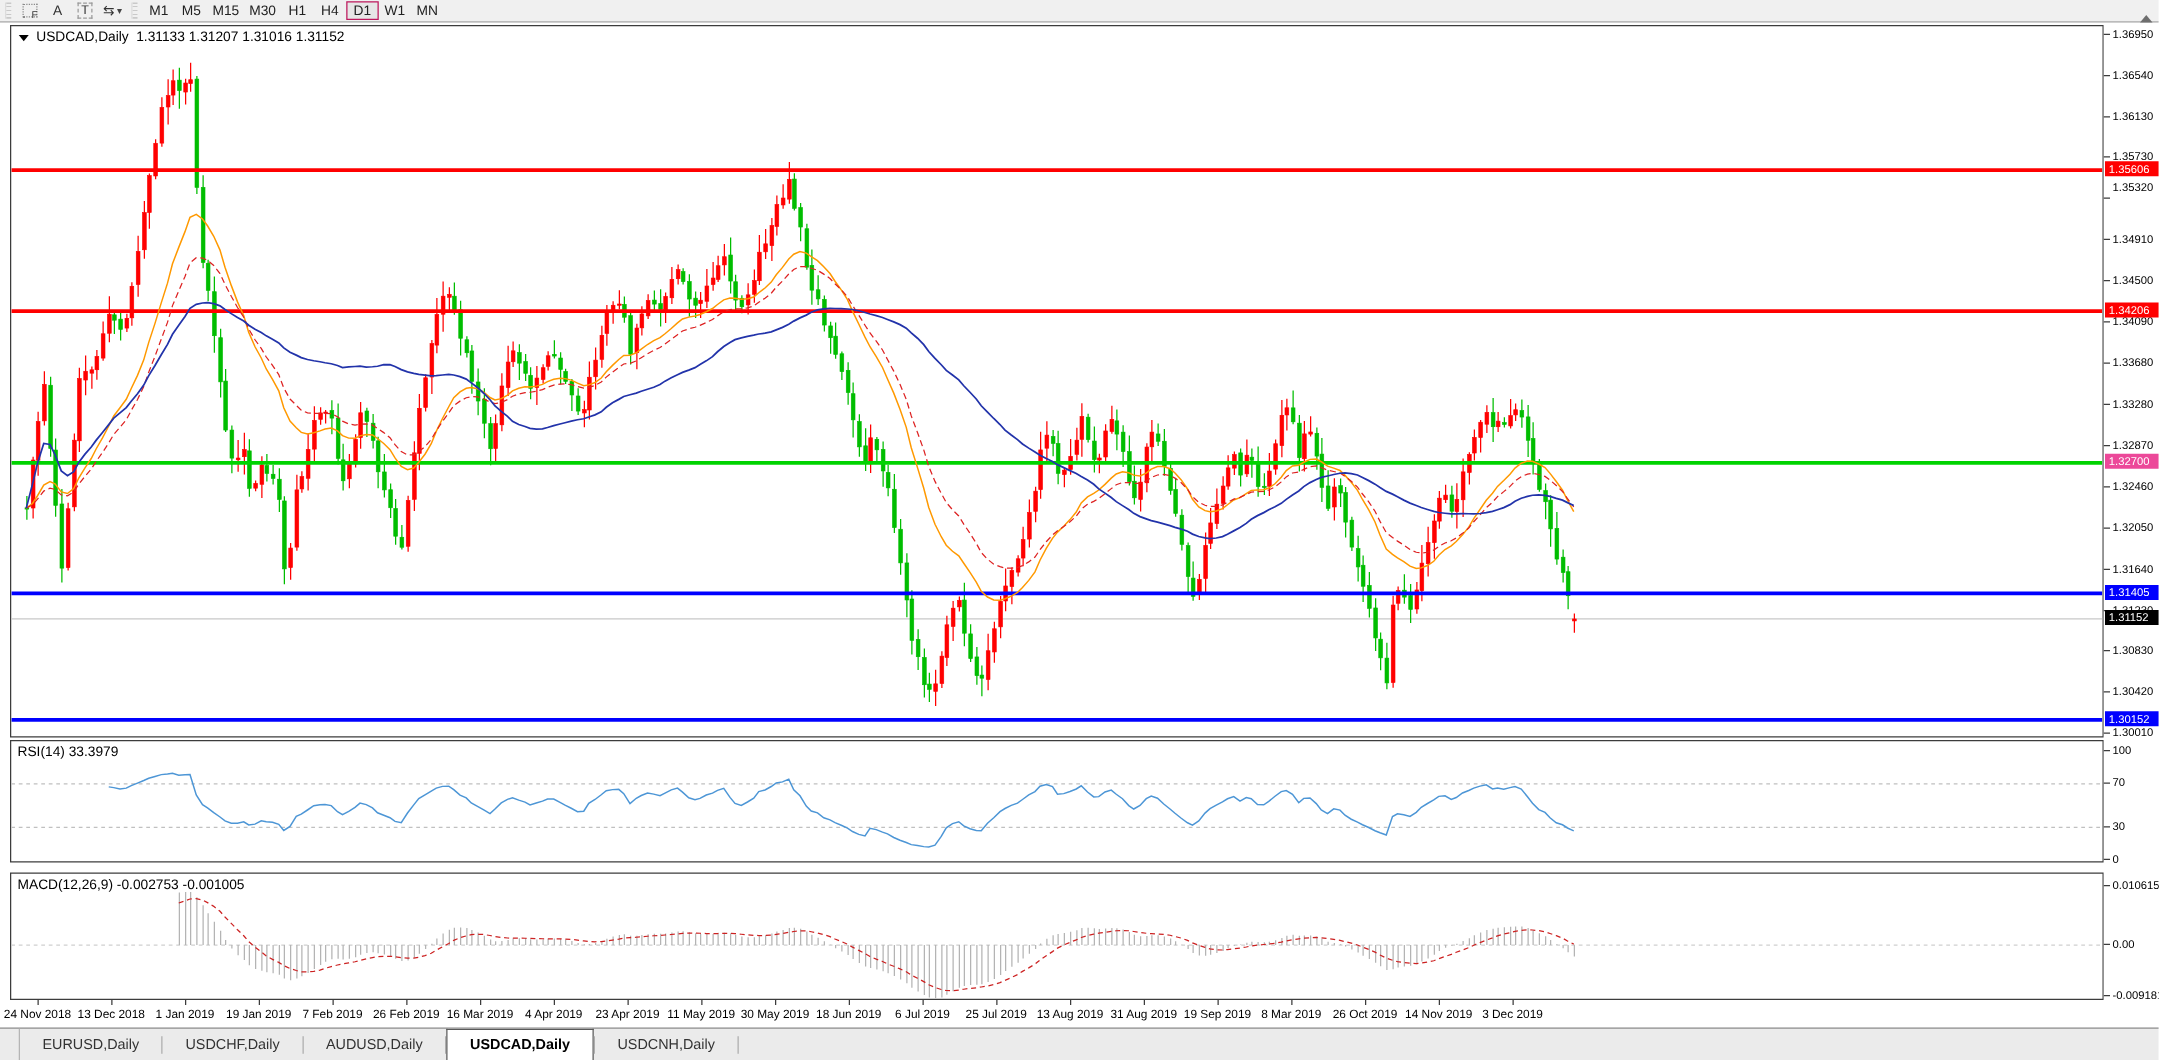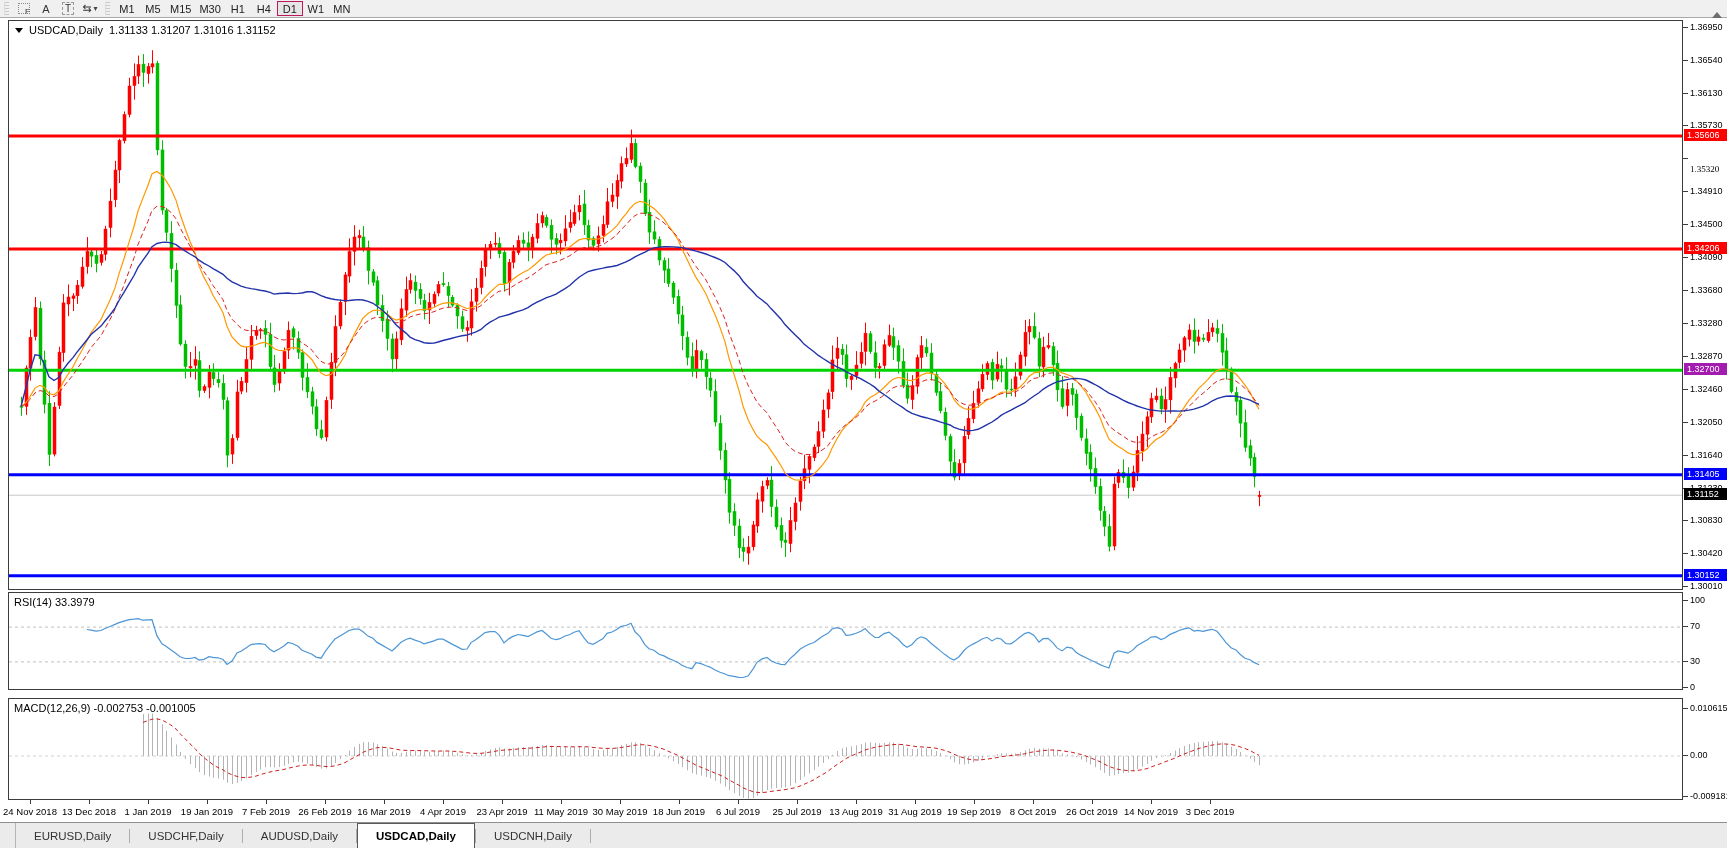--- a/index.html
+++ b/index.html
@@ -907,21 +907,21 @@
   <div id="axis-col">
       <div class="tickline" style="top: 6.6129px;"></div>
       <div class="ticklabel" style="top: 1.6129px;">1.36950</div>
       <div class="tickline" style="top: 39.6774px;"></div>
       <div class="ticklabel" style="top: 34.6774px;">1.36540</div>
       <div class="tickline" style="top: 72.7419px;"></div>
       <div class="ticklabel" style="top: 67.7419px;">1.36130</div>
       <div class="tickline" style="top: 105px;"></div>
       <div class="ticklabel" style="top: 100px;">1.35730</div>
       <div class="tickline" style="top: 138.065px;"></div>
-      <div class="ticklabel" style="top: 144px; font-family: Liberation Serif, serif;">1.35320</div>
+      <div class="ticklabel" style="top: 125px;">1.35320</div>
       <div class="tickline" style="top: 171.129px;"></div>
       <div class="ticklabel" style="top: 166.129px;">1.34910</div>
       <div class="tickline" style="top: 204.194px;"></div>
       <div class="ticklabel" style="top: 199.194px;">1.34500</div>
       <div class="tickline" style="top: 237.258px;"></div>
       <div class="ticklabel" style="top: 232.258px;">1.34090</div>
       <div class="tickline" style="top: 270.323px;"></div>
       <div class="ticklabel" style="top: 265.323px;">1.33680</div>
       <div class="tickline" style="top: 302.581px;"></div>
       <div class="ticklabel" style="top: 297.581px;">1.33280</div>
@@ -950,21 +950,21 @@
       <div class="tickline" style="top: 667px;"></div>
       <div class="ticklabel" style="top: 662px;">0</div>
       <div class="tickline" style="top: 688.093px;"></div>
       <div class="ticklabel" style="top: 683.093px;">0.010615</div>
       <div class="tickline" style="top: 735px;"></div>
       <div class="ticklabel" style="top: 730px;">0.00</div>
       <div class="tickline" style="top: 775.57px;"></div>
       <div class="ticklabel" style="top: 770.57px;">-0.009181</div>
       <div class="badge" style="top: 109px; background: rgb(255, 0, 0);">1.35606</div>
       <div class="badge" style="top: 221.903px; background: rgb(255, 0, 0);">1.34206</div>
-      <div class="badge" style="top: 343.355px; background: #a21caf;">1.32700</div>
+      <div class="badge" style="top: 343.355px; background: #ec4899;">1.32700</div>
       <div class="badge" style="top: 447.79px; background: rgb(0, 0, 255);">1.31405</div>
       <div class="badge" style="top: 548.839px; background: rgb(0, 0, 255);">1.30152</div>
       <div class="badge" style="top: 468.194px; background: rgb(0, 0, 0);">1.31152</div>
     </div>
   <div id="axis-marker"></div>
 
   <div id="date-row">
       <div class="dtick" style="left: 22px;"></div>
       <div class="dlabel" style="left: 22px;">24 Nov 2018</div>
       <div class="dtick" style="left: 81px;"></div>
@@ -993,21 +993,21 @@
       <div class="dlabel" style="left: 730px;">6 Jul 2019</div>
       <div class="dtick" style="left: 789px;"></div>
       <div class="dlabel" style="left: 789px;">25 Jul 2019</div>
       <div class="dtick" style="left: 848px;"></div>
       <div class="dlabel" style="left: 848px;">13 Aug 2019</div>
       <div class="dtick" style="left: 907px;"></div>
       <div class="dlabel" style="left: 907px;">31 Aug 2019</div>
       <div class="dtick" style="left: 966px;"></div>
       <div class="dlabel" style="left: 966px;">19 Sep 2019</div>
       <div class="dtick" style="left: 1025px;"></div>
-      <div class="dlabel" style="left: 1025px;">8 Oct 2019</div>
+      <div class="dlabel" style="left: 1025px;">8 Mar 2019</div>
       <div class="dtick" style="left: 1084px;"></div>
       <div class="dlabel" style="left: 1084px;">26 Oct 2019</div>
       <div class="dtick" style="left: 1143px;"></div>
       <div class="dlabel" style="left: 1143px;">14 Nov 2019</div>
       <div class="dtick" style="left: 1202px;"></div>
       <div class="dlabel" style="left: 1202px;">3 Dec 2019</div>
     </div>
 
   <div id="tabbar">
     <div class="spacer"></div>

